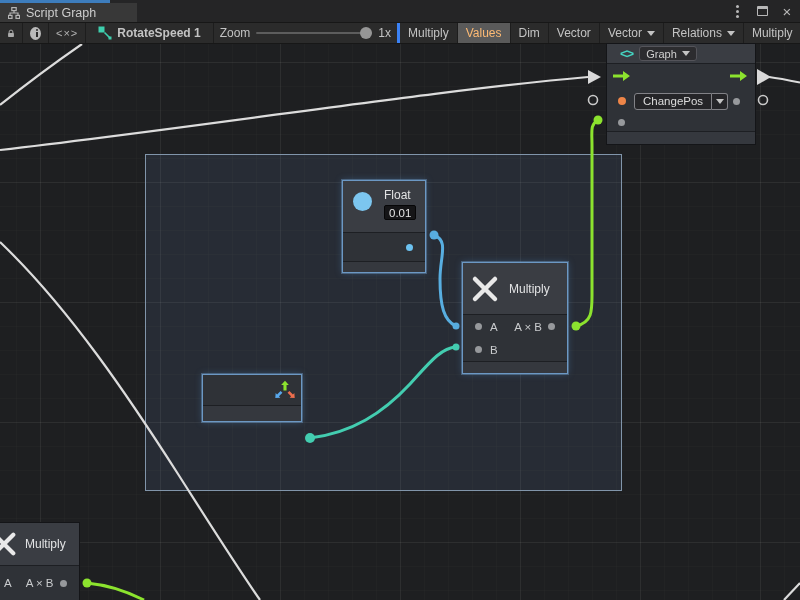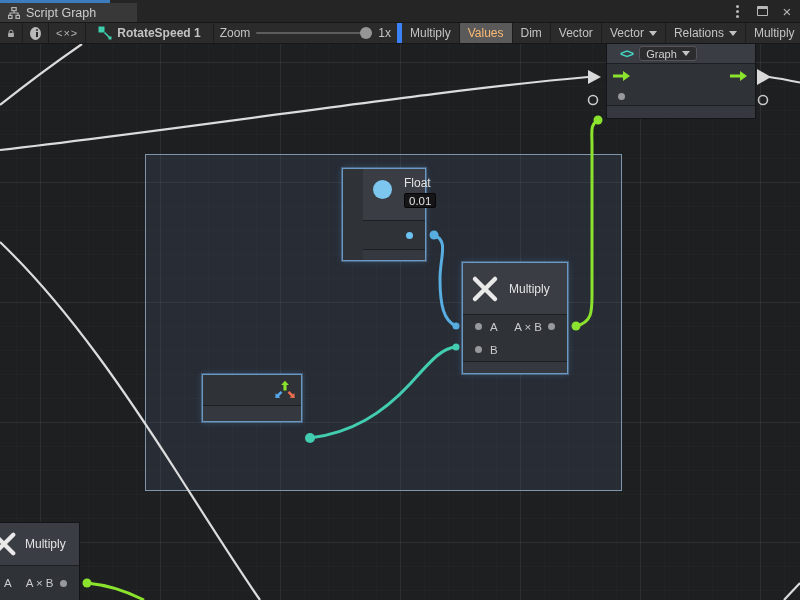--- a/index.html
+++ b/index.html
@@ -20,21 +20,21 @@
 
   
   #toolbar{position:absolute;left:0;top:22px;width:800px;height:22px;background:#2b2b2b;
            border-top:1px solid #171717;border-bottom:1px solid #171717;
            display:flex;align-items:stretch;font-size:12px;color:#c3c3c3;}
   .tb-sec{display:flex;align-items:center;justify-content:center;border-right:1px solid #1d1d1d;padding:0 7px;white-space:nowrap;}
   .tb-btn{display:flex;align-items:center;justify-content:center;gap:5px;border-right:1px solid #1d1d1d;
           padding:0 8px;white-space:nowrap;}
   .tb-btn.active{background:#5a5a5a;color:#fdba74;}
   .caret-down{width:0;height:0;border-left:4px solid transparent;border-right:4px solid transparent;border-top:5px solid #c3c3c3;}
-  #zoom-area{display:flex;align-items:center;padding:0 6px;border-right:5px solid #3b82f6;}
+  #zoom-area{display:flex;align-items:center;padding:0 6px;border-right:3px solid #3b82f6;}
   #zoom-track{position:relative;width:116px;height:2px;background:#5d5d5d;margin:0 6px;border-radius:1px;}
   #zoom-handle{position:absolute;right:0px;top:-5px;width:12px;height:12px;border-radius:50%;background:#969696;}
   .info-circle{position:relative;width:13px;height:13px;border-radius:50%;background:#b9b9b9;}
   .info-circle::before{content:"";position:absolute;left:5.5px;top:2px;width:2px;height:2px;background:#2b2b2b;border-radius:50%;}
   .info-circle::after{content:"";position:absolute;left:5.5px;top:5.5px;width:2px;height:5px;background:#2b2b2b;}
   .code-badge{color:#b5b5b5;font-size:11px;letter-spacing:1px;}
   .bc-label{margin-left:5px;}
 
   
   #canvas{position:absolute;left:0;top:44px;width:800px;height:556px;
@@ -75,21 +75,21 @@
   #node-graph .r3{height:17px;padding-left:11px;}
   #node-graph .nfoot{height:13px;}
   .port-orange{background:#ee8548;width:8px;height:8px;}
   .dropdown{display:flex;align-items:stretch;margin-left:8px;margin-right:auto;height:17px;}
   .dd-main{display:flex;align-items:center;background:#252528;border:1px solid #828287;
            border-radius:3px 0 0 3px;padding:0 8px;font-size:11.5px;color:#dcdcdc;}
   .dd-caret{display:flex;align-items:center;justify-content:center;width:16px;background:#252528;
             border:1px solid #828287;border-left:none;border-radius:0 3px 3px 0;}
 
   
-  #node-float{left:342px;top:124px;width:84px;padding-left:20px;}
+  #node-float{left:342px;top:136px;width:84px;}
   #node-float .nhead{height:52px;padding:7px 8px 5px 10px;align-items:flex-start;}
   .float-icon{width:19px;height:19px;border-radius:50%;background:#7cc6ef;margin-top:4px;flex:0 0 auto;}
   .float-col{margin-left:12px;display:flex;flex-direction:column;align-items:flex-start;}
   .float-col .ntitle{margin-bottom:3px;}
   .val-box{background:#151517;border:1px solid #060607;border-radius:2px;color:#e3e3e3;
            font-size:11.5px;padding:0 4px;height:15px;line-height:14px;min-width:28px;}
   #node-float .body{height:28px;justify-content:flex-end;padding-right:12px;}
   .port-blue{background:#6cc2f0;}
   #node-float .nfoot{height:11px;}
 
@@ -242,20 +242,32 @@
         </div>
       </div>
       <div class="nrow r1">
         <svg width="17" height="12" viewBox="0 0 17 12">
           <polygon points="0,4.5 10,4.5 10,1 17,6 10,11 10,7.5 0,7.5" fill="#8ce32e"></polygon>
         </svg>
         <svg width="17" height="12" viewBox="0 0 17 12">
           <polygon points="0,4.5 10,4.5 10,1 17,6 10,11 10,7.5 0,7.5" fill="#8ce32e"></polygon>
         </svg>
       </div>
+      <div class="nrow r2">
+        <div class="port port-orange"></div>
+        <div class="dropdown">
+          <div class="dd-main">
+              <span>ChangePos</span>
+            </div>
+          <div class="dd-caret">
+              <div class="caret-down"></div>
+            </div>
+        </div>
+        <div class="port"></div>
+      </div>
       <div class="nrow r3">
         <div class="port"></div>
       </div>
       <div class="nfoot"></div>
     </div>
 
     <div class="vnode selected" id="node-float">
       <div class="nhead">
         <div class="float-icon"></div>
         <div class="float-col">

